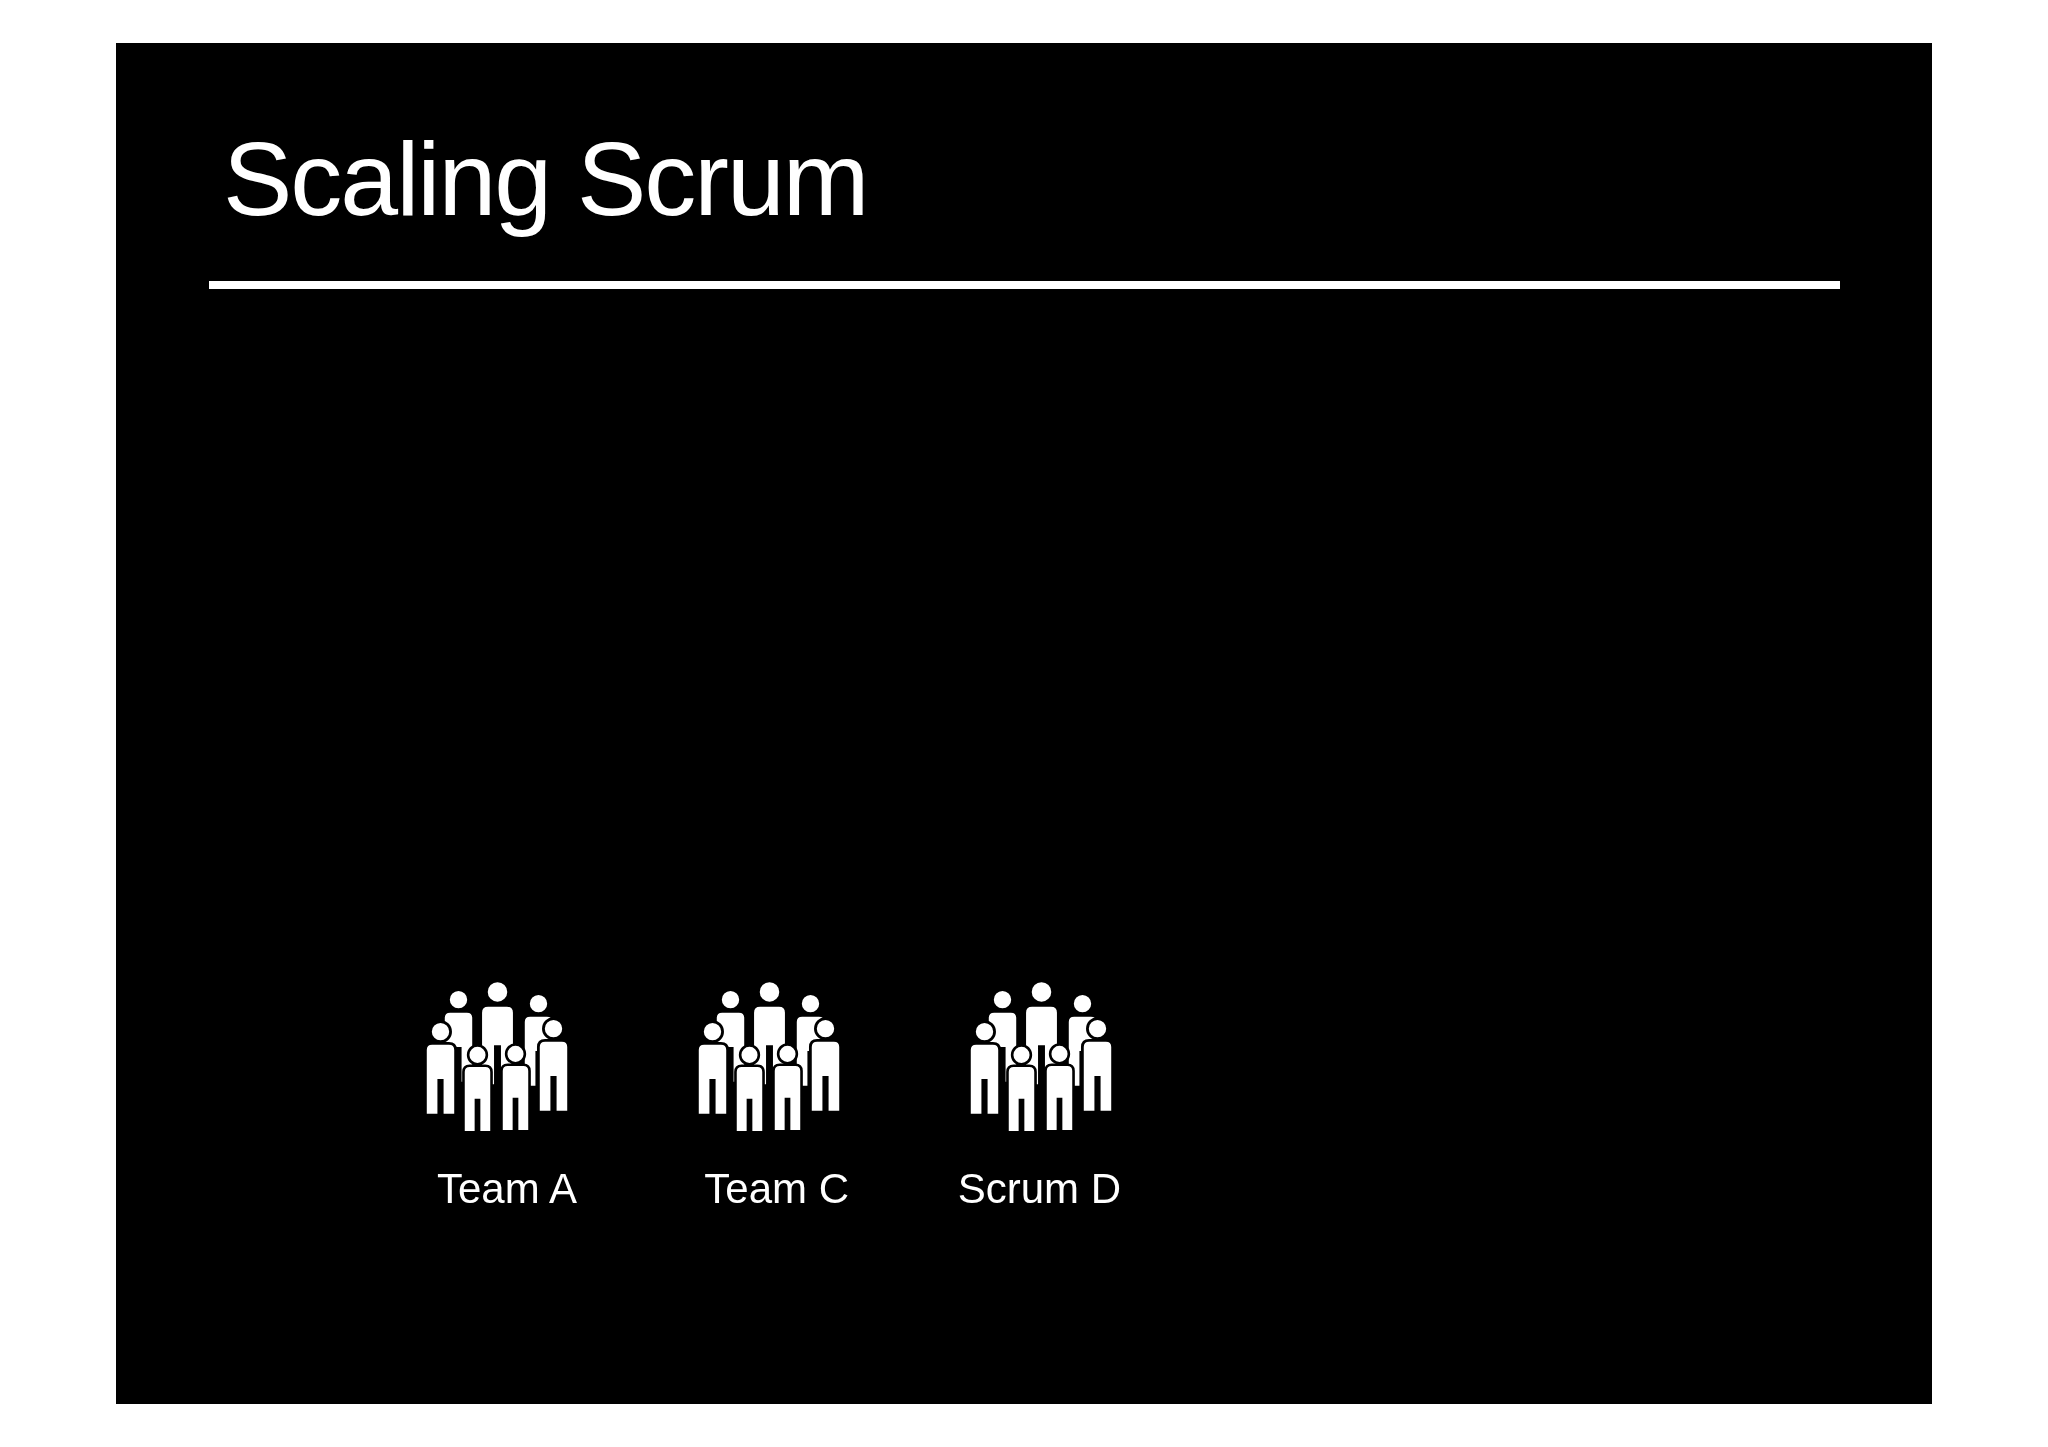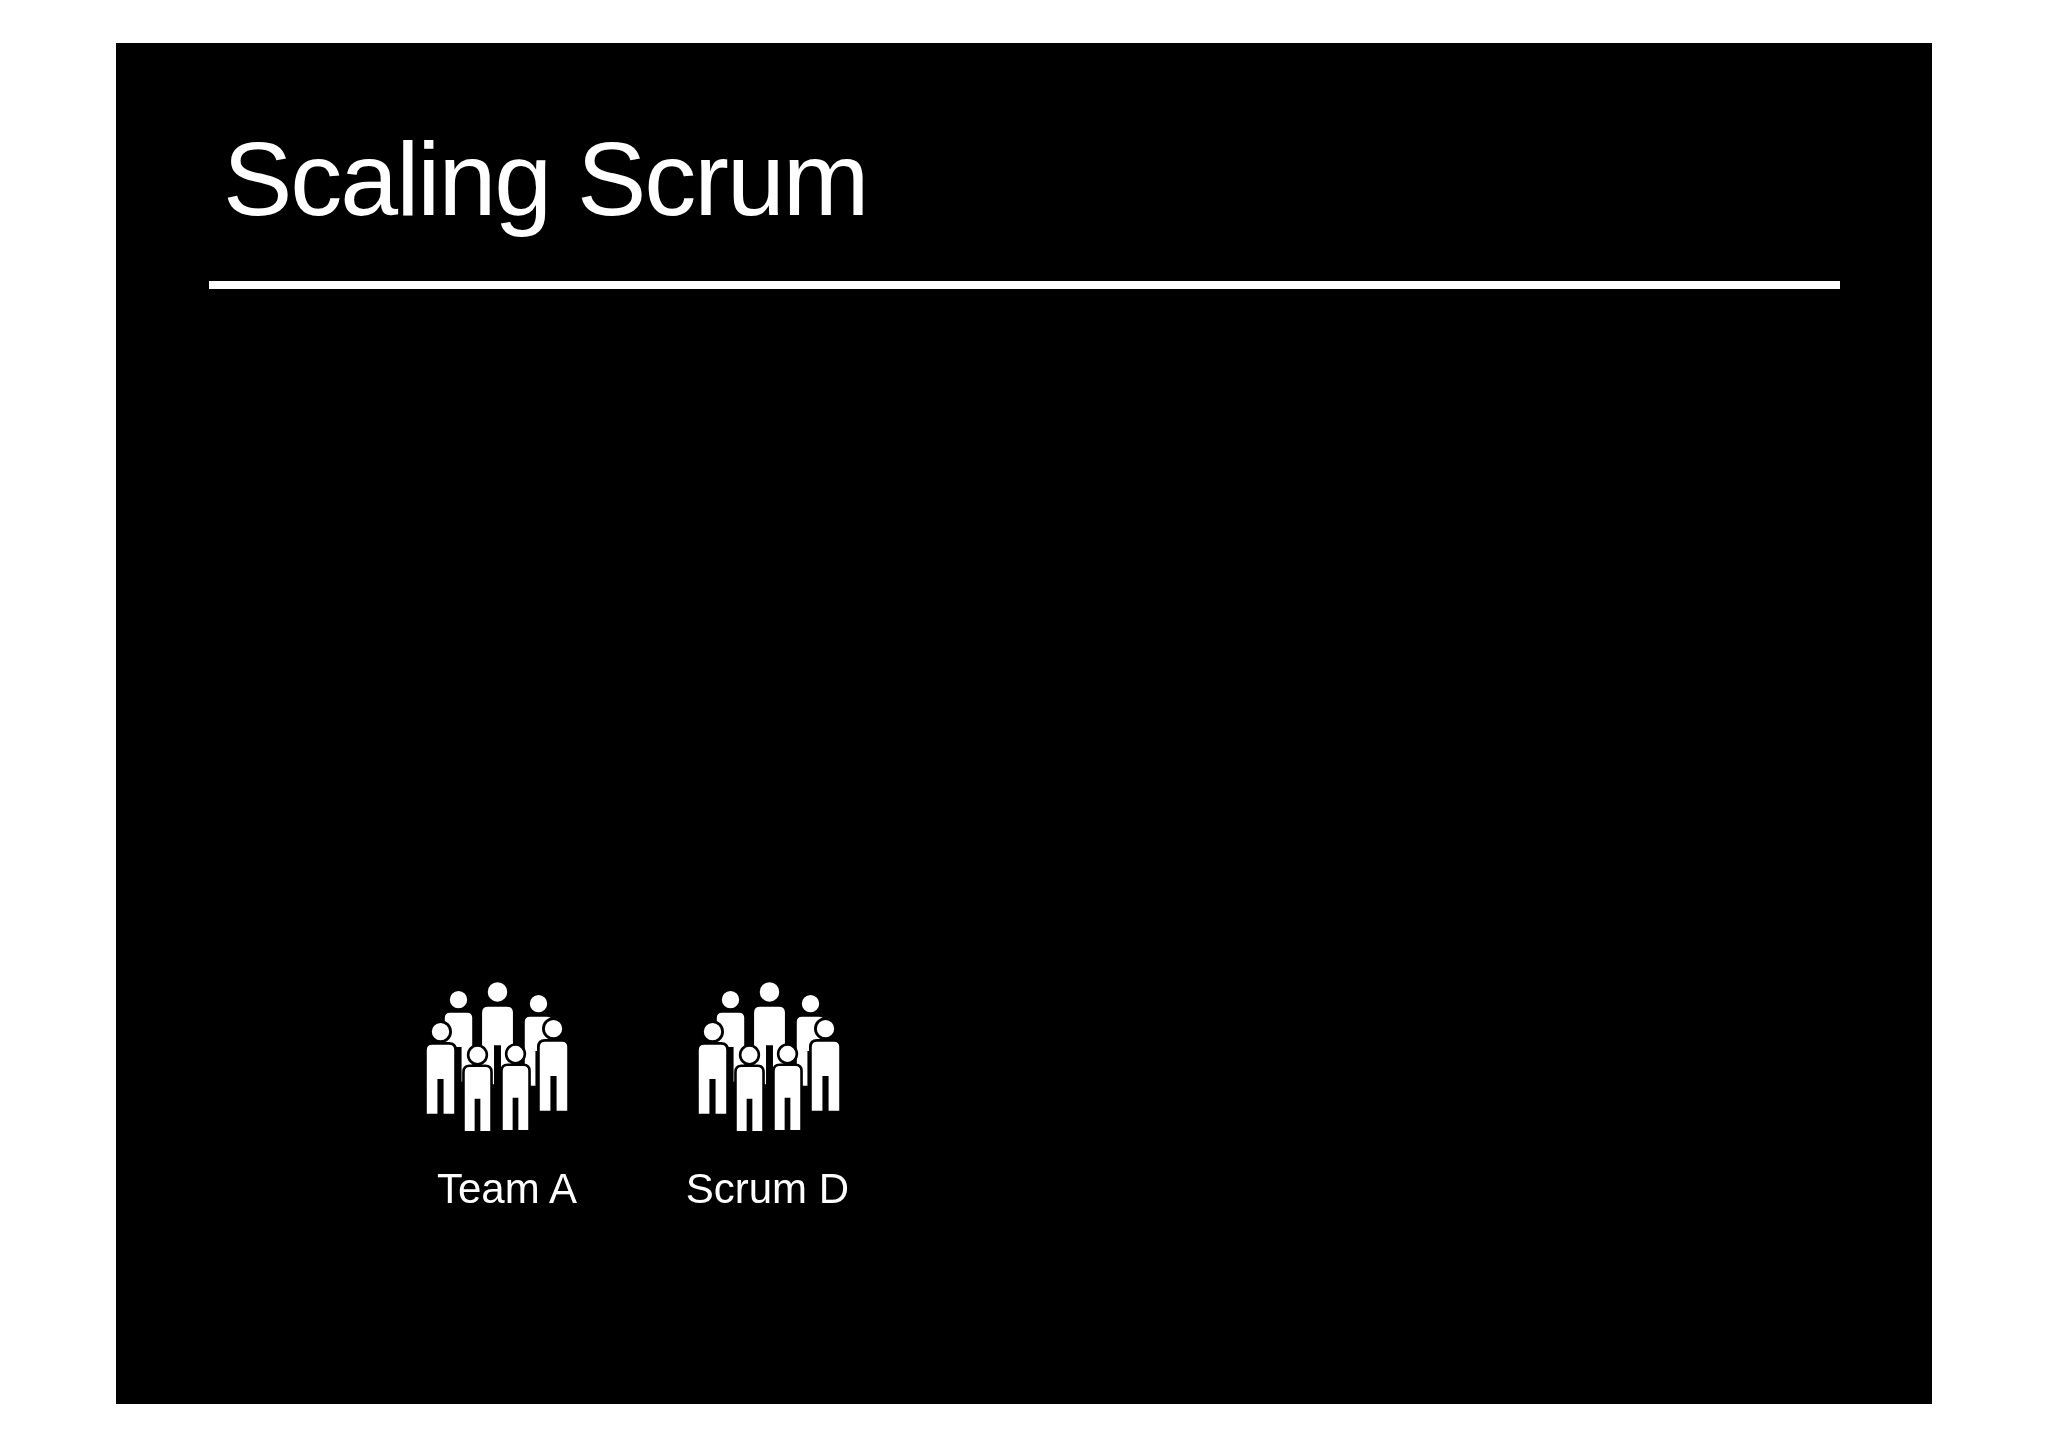--- a/index.html
+++ b/index.html
@@ -101,20 +101,26 @@
     <div class="teams-row">
 
       <div class="team">
         <svg class="crowd-svg" viewBox="0 0 160 160">
           <use href="#crowd"></use>
         </svg>
         <div class="team-label">Team A</div>
       </div>
 
 
+      <div class="team">
+        <svg class="crowd-svg" viewBox="0 0 160 160">
+          <use href="#crowd"></use>
+        </svg>
+        <div class="team-label">Team C</div>
+      </div>
 
       <div class="team">
         <svg class="crowd-svg" viewBox="0 0 160 160">
           <use href="#crowd"></use>
         </svg>
         <div class="team-label">Scrum D</div>
       </div>
 
 
     </div>

